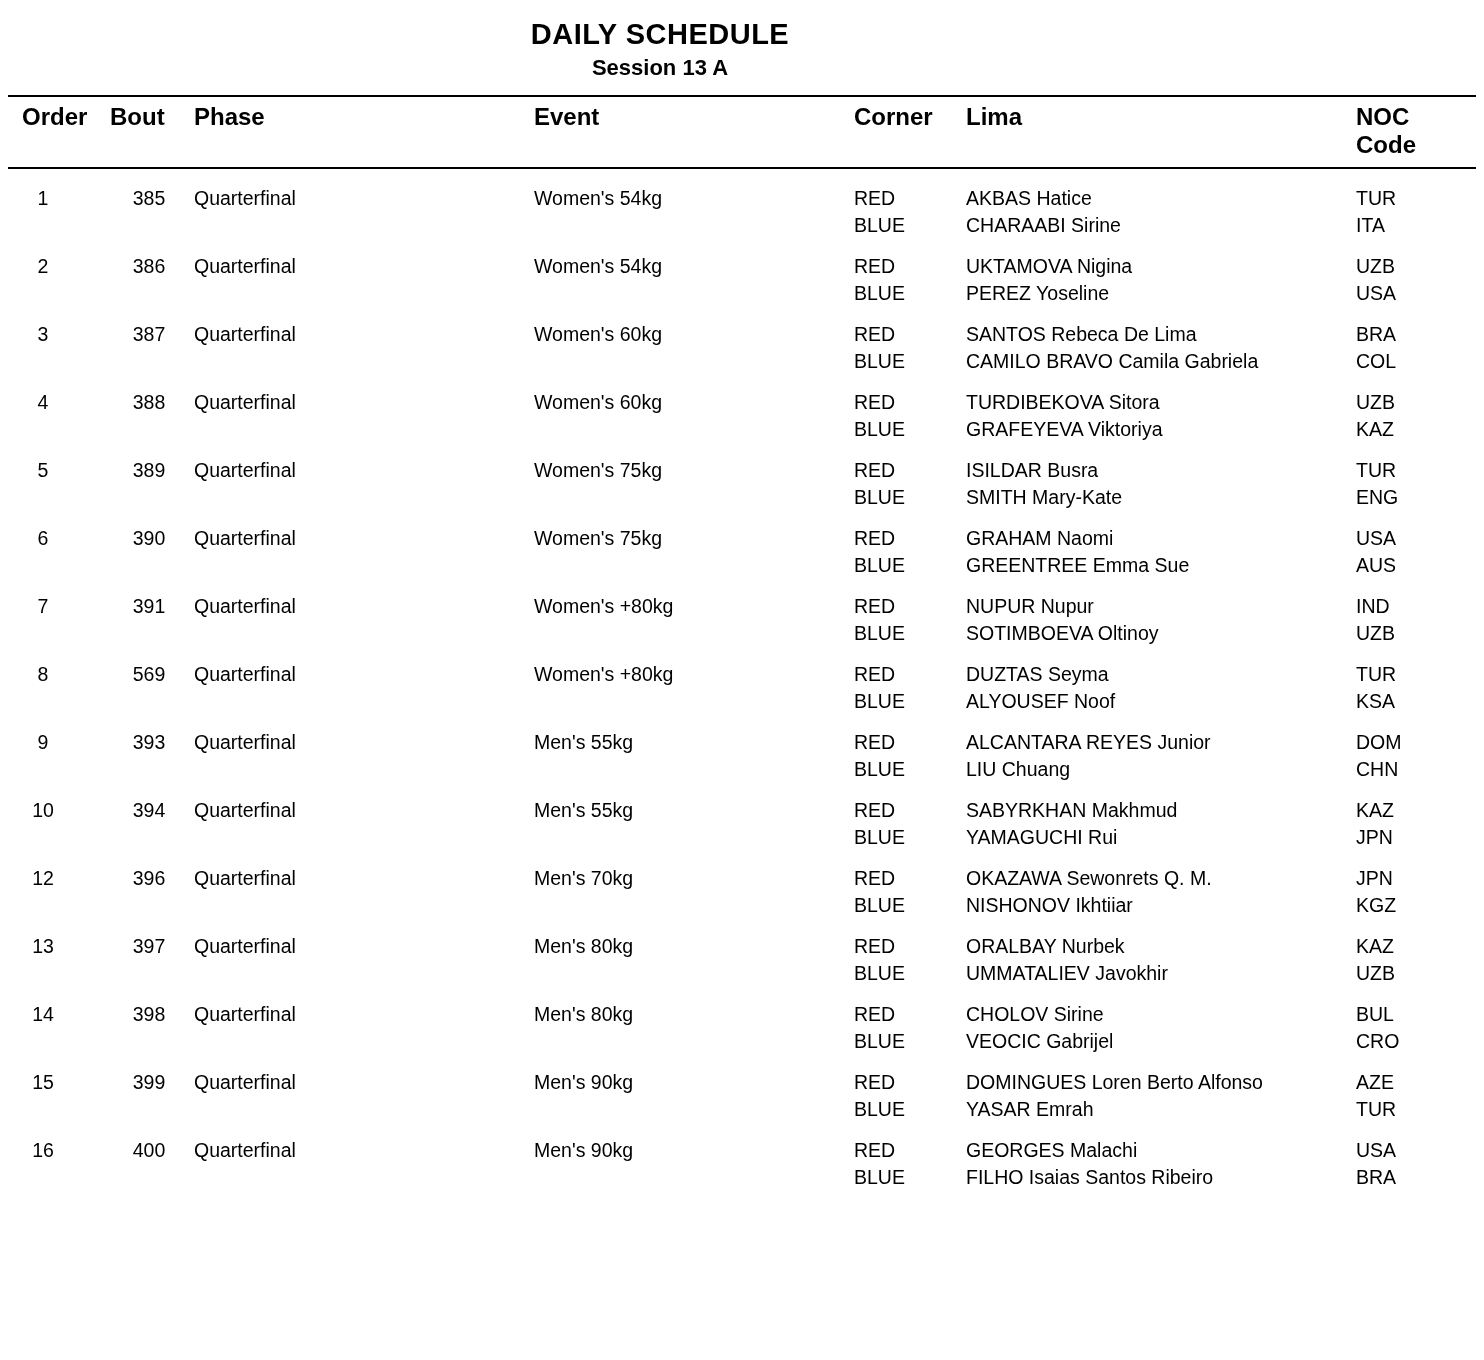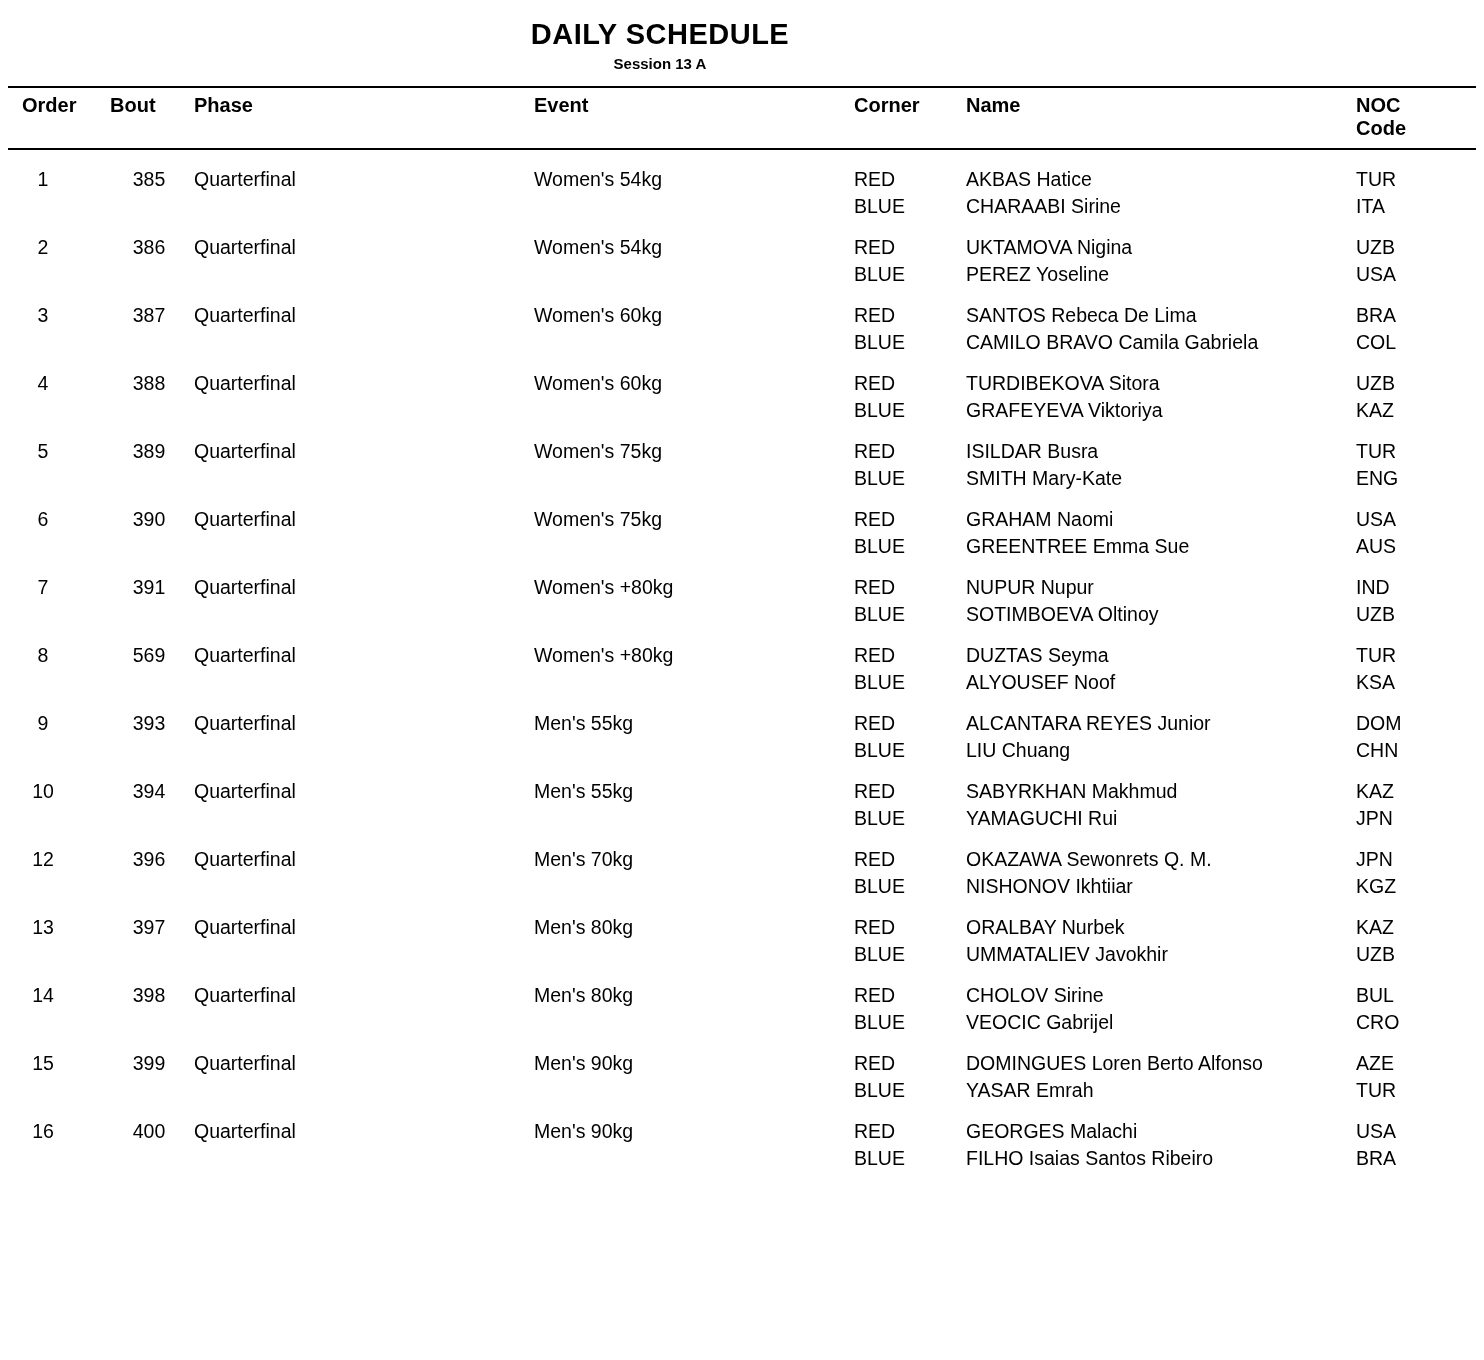--- a/index.html
+++ b/index.html
@@ -21,34 +21,34 @@
   }
   .doc-title {
     text-align: center;
     font-size: 29px;
     font-weight: bold;
     letter-spacing: 0.5px;
     margin: 8px 0 4px 0;
   }
   .doc-subtitle {
     text-align: center;
-    font-size: 15px;
+    font-size: 22px;
     font-weight: bold;
     margin: 0 0 14px 0;
   }
   table.schedule {
     width: 1468px;
     border-collapse: collapse;
     table-layout: fixed;
     font-size: 19.5px;
   }
   table.schedule thead th {
     text-align: left;
     font-weight: bold;
-    font-size: 20px;
+    font-size: 24px;
     padding: 6px 0 8px 0;
     vertical-align: top;
     border-top: 2px solid #000;
     border-bottom: 2px solid #000;
   }
   
   col.c-order  { width: 96px; }
   col.c-bout   { width: 90px; }
   col.c-phase  { width: 340px; }
   col.c-event  { width: 320px; }
@@ -112,21 +112,21 @@
       <col class="c-name">
       <col class="c-noc">
     </colgroup>
     <thead>
       <tr>
         <th class="th-order">Order</th>
         <th class="th-bout">Bout</th>
         <th class="th-phase">Phase</th>
         <th class="th-event">Event</th>
         <th class="th-corner">Corner</th>
-        <th class="th-name">Name</th>
+        <th class="th-name">Lima</th>
         <th class="th-noc">
           <span class="noc-head-l1">NOC</span>
           <span class="noc-head-l2">Code</span>
         </th>
       </tr>
     </thead>
     <tbody id="schedule-body">
         <tr class="bout-row">
           <td class="c-order-cell cell-pad-top">1</td>
           <td class="c-bout-cell cell-pad-top">385</td>

